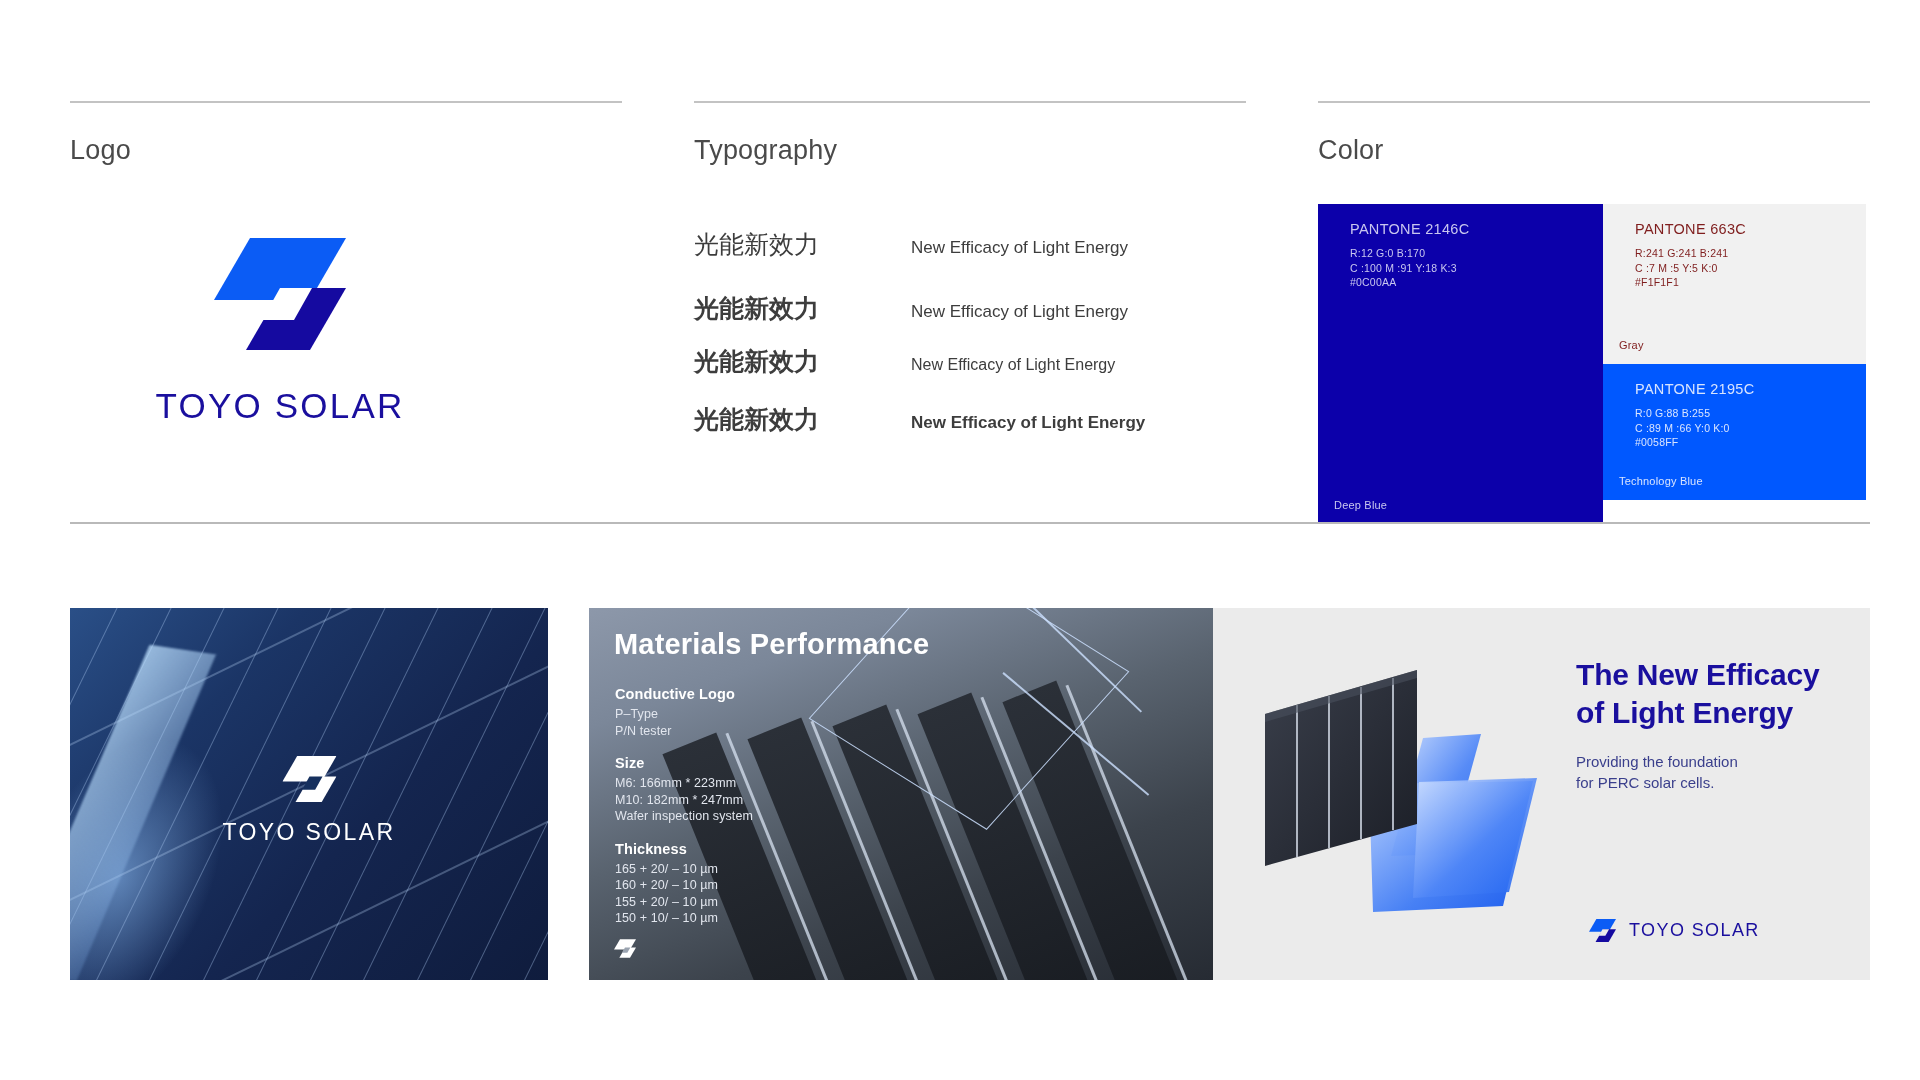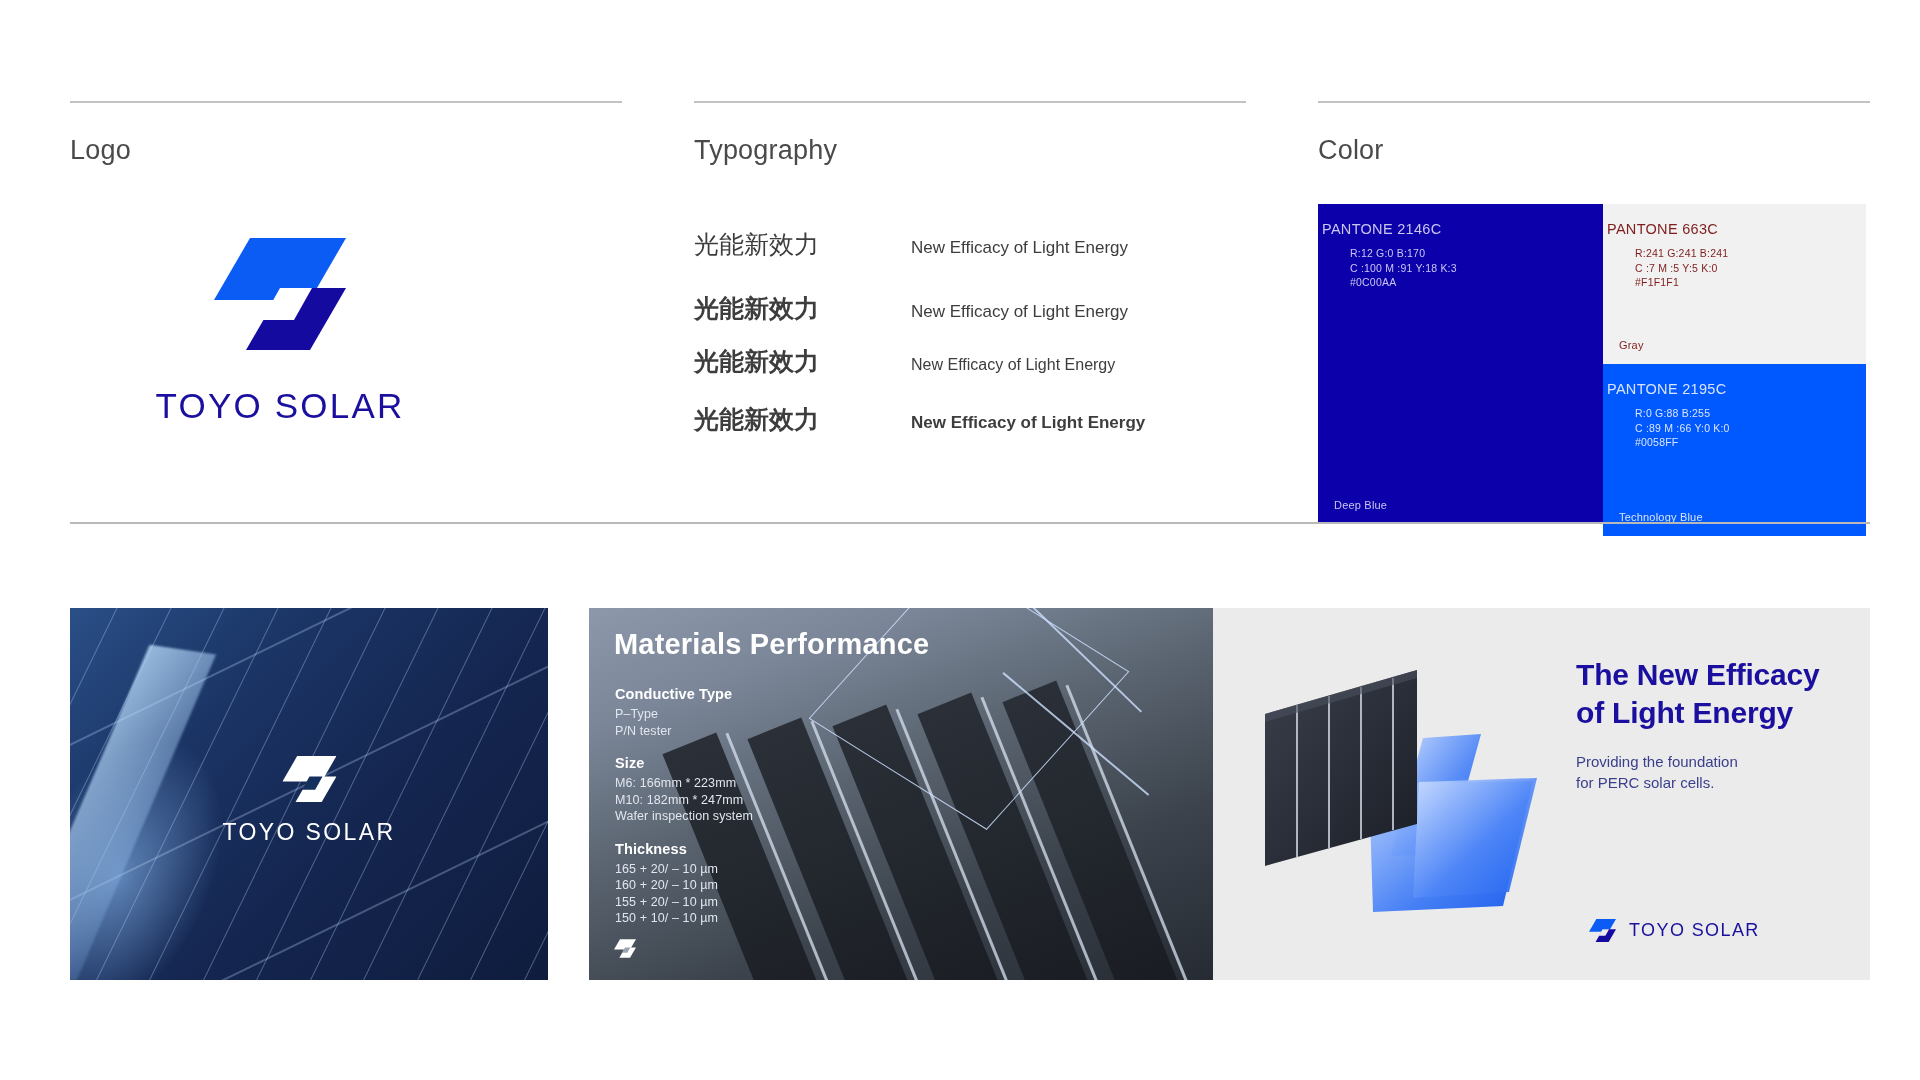--- a/index.html
+++ b/index.html
@@ -73,27 +73,27 @@
   .typo-row.r1 { margin-bottom:31px; }
   .typo-row.r2 { margin-bottom:20px; }
   .typo-row.r3 { margin-bottom:25px; }
 
   
   .color-grid {
     margin-top:38px;
     position:relative;
     width:548px; height:320px;
   }
-  .swatch { position:absolute; padding:17px 16px 0 4px; }
+  .swatch { position:absolute; padding:17px 16px 0 32px; }
   .sw-deep { left:0;   top:0; width:285px; height:320px; background:#0C00AA; }
   .sw-gray { left:285px; top:0;   width:263px; height:160px; background:#F1F1F1; }
-  .sw-tech { left:285px; top:160px; width:263px; height:172px; background:#0058FF; }
+  .sw-tech { left:285px; top:160px; width:263px; height:136px; background:#0058FF; }
 
   .sw-name { font-size:14.5px; letter-spacing:.3px; margin-bottom:9px; }
-  .sw-line { font-size:10.5px; line-height:14.5px; letter-spacing:.2px;margin-left:28px; }
+  .sw-line { font-size:10.5px; line-height:14.5px; letter-spacing:.2px; }
   .sw-label {
     position:absolute; left:16px; bottom:13px;
     font-size:11px; letter-spacing:.2px;
   }
   .sw-deep .sw-name, .sw-deep .sw-line, .sw-deep .sw-label { color:#c9c6ef; }
   .sw-tech .sw-name, .sw-tech .sw-line, .sw-tech .sw-label { color:#d8e4ff; }
   .sw-gray .sw-name, .sw-gray .sw-line, .sw-gray .sw-label { color:#7f1d1d; }
 
   
   .mid-rule {
@@ -345,21 +345,21 @@
 
       <div class="wire-box"></div>
       <div class="wire-line" style="left:372px; top:30px; width:210px; transform:rotate(44deg);"></div>
       <div class="wire-line" style="left:392px; top:125px; width:190px; transform:rotate(40deg);"></div>
 
       <div class="mp-title">Materials Performance</div>
 
       <div class="mp-groups">
 
         <div class="mp-group">
-          <div class="mp-h">Conductive Type</div>
+          <div class="mp-h">Conductive Logo</div>
           <div class="mp-i">P–Type</div>
           <div class="mp-i">P/N tester</div>
         </div>
 
         <div class="mp-group">
           <div class="mp-h">Size</div>
           <div class="mp-i">M6: 166mm * 223mm</div>
           <div class="mp-i">M10: 182mm * 247mm</div>
           <div class="mp-i">Wafer inspection system</div>
         </div>

